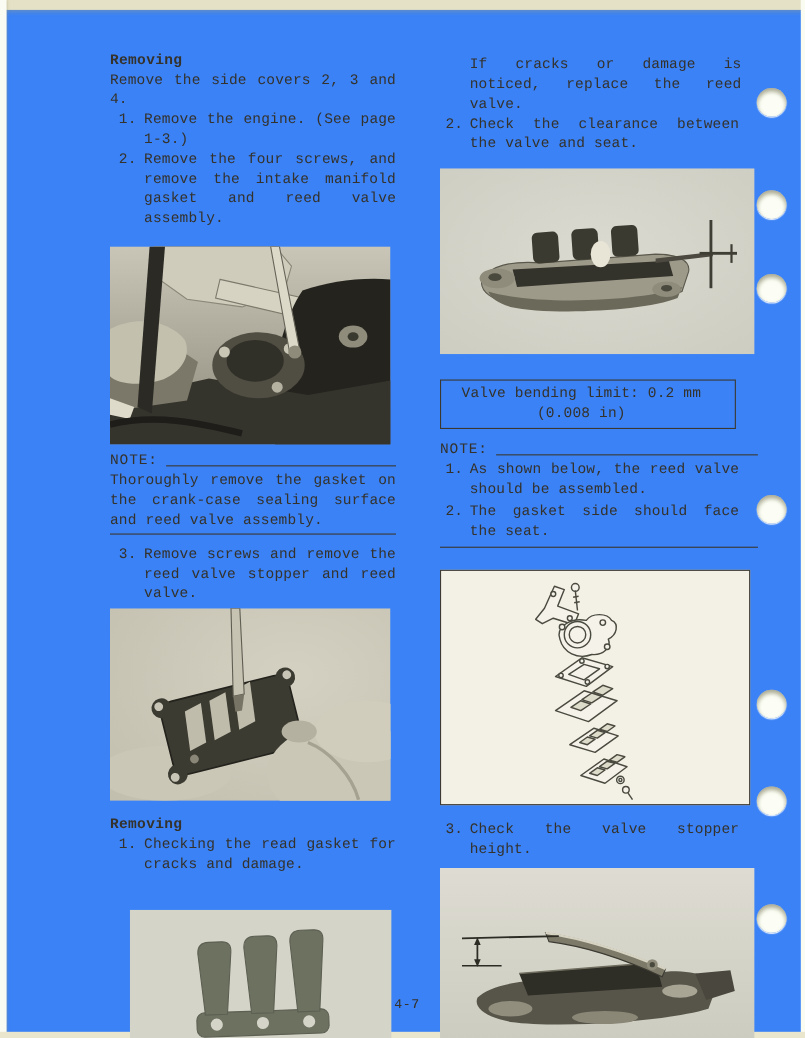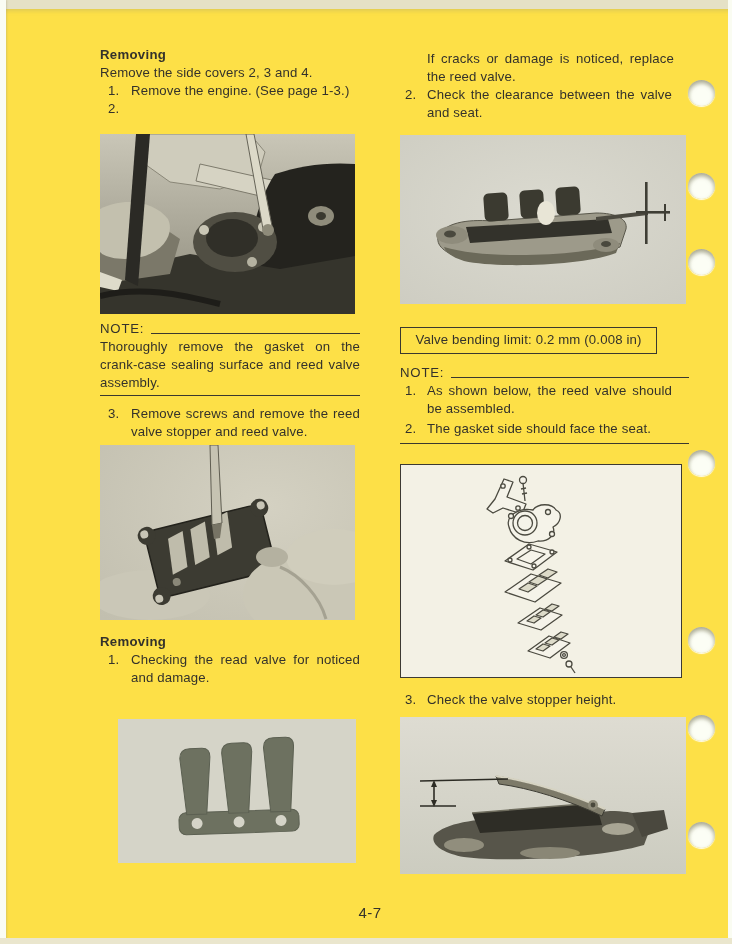--- a/index.html
+++ b/index.html
@@ -1,19 +1,19 @@
 <!DOCTYPE html>
 <html><head>
 <meta charset="utf-8">
 <style>
   html,body{margin:0;padding:0;background:#777;}
   .sheet{
     position:relative;width:732px;height:944px;overflow:hidden;
-    background:#fde047;
-    font-family:Liberation Sans, sans-serif;
+    background:#3b82f6;
+    font-family:Liberation Mono, monospace;
     color:#34322b;
     font-size:13.2px;line-height:18px;letter-spacing:.15px;
   }
   .edge-top{position:absolute;left:0;top:0;right:0;height:9px;background:#e5e1c6;box-shadow:0 2px 4px rgba(170,160,110,.35);}
   .edge-bottom{position:absolute;left:0;bottom:0;right:0;height:6px;background:#eae6cd;}
   .edge-left{position:absolute;left:0;top:0;bottom:0;width:6px;background:#fafcf3;box-shadow:1px 0 2px rgba(160,155,120,.35);}
   .edge-right{position:absolute;right:0;top:0;bottom:0;width:4px;background:#fafcf2;}
 
   .col{position:absolute;}
   .col-left{left:100px;top:46px;width:260px;}
@@ -46,29 +46,29 @@
   .m-check{margin-top:13px;}
   .m-spec{margin-top:23px;}
   .m-note-r{margin-top:10px;}
   .m-note2{margin-top:2px;}
   .m-rule-r{margin-top:5px;}
   .m-diag{margin-top:20px;}
   .m-step3-r{margin-top:13px;}
 
   .spec-box{
     width:255px;border:1.6px solid #3a382f;
-    text-align:center;padding:3px 0 4px 0;
+    text-align:center;padding:3px 12px 4px 0;
   }
   .diagram-box{
     width:280px;height:212px;border:1.8px solid #3c3a33;
     background:#f3f1e5;
   }
   .page-number{
     position:absolute;left:40px;width:660px;top:904px;
-    text-align:center;font-size:15px;letter-spacing:.5px;
+    text-align:center;font-size:12px;letter-spacing:.5px;
   }
   .hole{
     position:absolute;left:688px;width:27px;height:26px;border-radius:50%;
     background:radial-gradient(circle at 52% 60%, #fcfef5 45%, #e8ecdb 80%, #dfe3d0 100%);
     box-shadow:inset 0 3px 4px rgba(105,100,70,.5), 0 1px 1px rgba(255,255,255,.9);
   }
 </style>
 </head>
 <body>
 
@@ -81,20 +81,21 @@
   <div class="col col-left">
     <div class="heading">Removing</div>
     <div class="para">Remove the side covers 2, 3 and 4.</div>
 
     <div class="step">
       <span class="num">1.</span>
       <span class="txt">Remove the engine. (See page 1-3.)</span>
     </div>
     <div class="step">
       <span class="num">2.</span>
+      <span class="txt">Remove the four screws, and remove the intake manifold gasket and reed valve assembly.</span>
     </div>
 
     <figure class="photo photo1">
       <svg width="255" height="180" viewBox="0 0 255 180" role="img" aria-label="engine-intake-manifold-screw-removal-photo">
         <defs>
           <linearGradient id="p1bg" x1="0" y1="0" x2="0" y2="1">
             <stop offset="0" stop-color="#c9c6b7"></stop>
               <stop offset="1" stop-color="#8e8b7c"></stop>
           </linearGradient>
         </defs>
@@ -160,21 +161,21 @@
         <ellipse cx="215" cy="150" rx="72" ry="46" fill="#cac7b6"></ellipse>
         <ellipse cx="234" cy="112" rx="48" ry="28" fill="#d0cdbc"></ellipse>
         <ellipse cx="172" cy="112" rx="16" ry="10" fill="#b4b1a0"></ellipse>
         <path d="M180,122 C200,130 220,152 226,174" stroke="#a5a292" stroke-width="3" fill="none"></path>
       </svg>
     </figure>
 
     <div class="heading m-check">Removing</div>
     <div class="step">
       <span class="num">1.</span>
-      <span class="txt">Checking the read valve for noticed and damage.</span>
+      <span class="txt">Checking the read gasket for cracks and damage.</span>
     </div>
 
     <figure class="photo photo3">
       <svg width="238" height="144" viewBox="0 0 238 144" role="img" aria-label="reed-valve-petals-photo">
         <rect width="238" height="144" fill="#d5d4c8"></rect>
         <g transform="rotate(-2 120 72)" fill="#6d7160" stroke="#5c6052" stroke-width="1">
           <rect x="60" y="92" width="120" height="22" rx="7"></rect>
           <path d="M63,38 Q63,28 73,28 L85,28 Q94,28 93,38 L88,94 L68,94 Z"></path>
           <path d="M105,34 Q105,24 115,24 L127,24 Q136,24 135,34 L130,94 L110,94 Z"></path>
           <path d="M147,30 Q147,20 157,20 L169,20 Q178,20 177,30 L172,94 L152,94 Z"></path>

